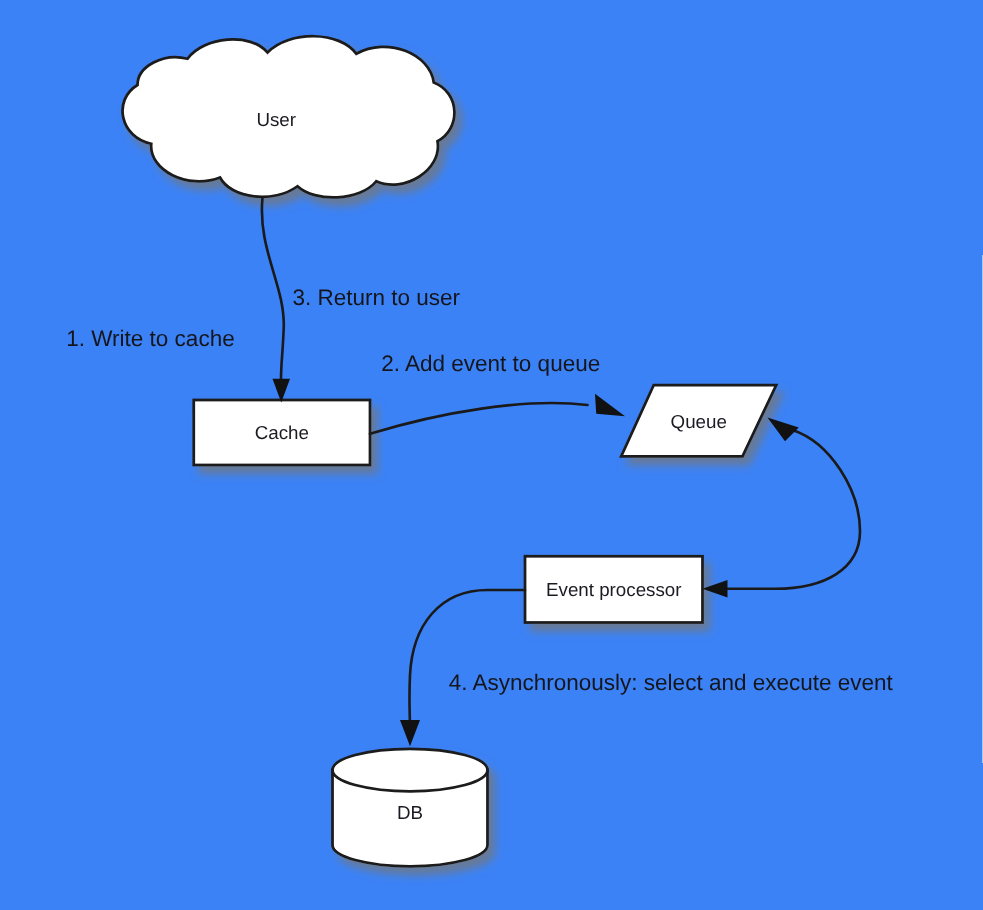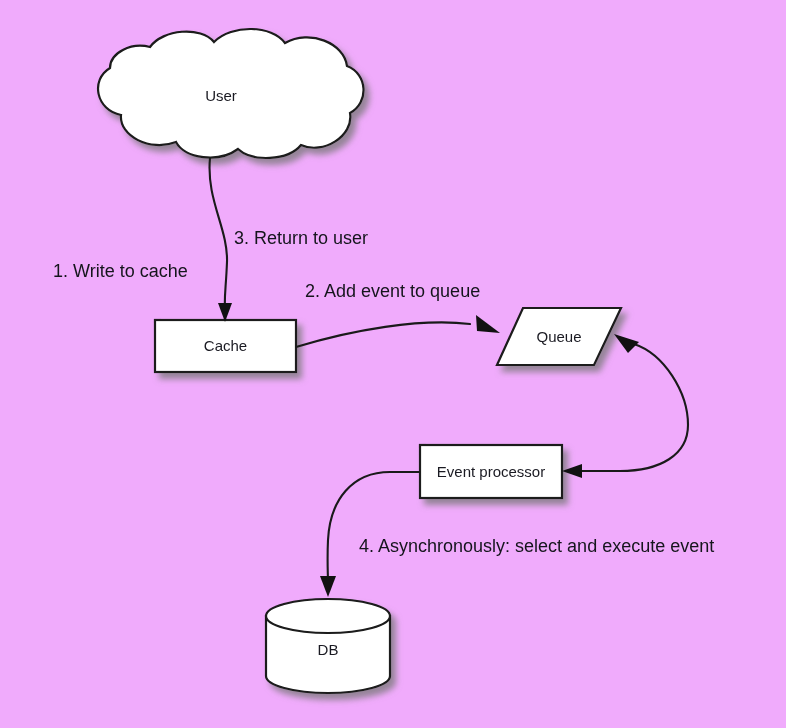--- a/index.html
+++ b/index.html
@@ -8,21 +8,21 @@
     padding: 0;
     background: #ffffff;
   }
   body {
     font-family: "Liberation Sans", sans-serif;
   }
   #diagram-canvas {
     position: relative;
     width: 786px;
     height: 728px;
-    background: #f0abfc;
+    background: #3b82f6;
     overflow: hidden;
     text-align: center;
   }
   #diagram-svg {
     position: absolute;
     top: 0;
     left: 0;
     width: 786px;
     height: 728px;
   }

